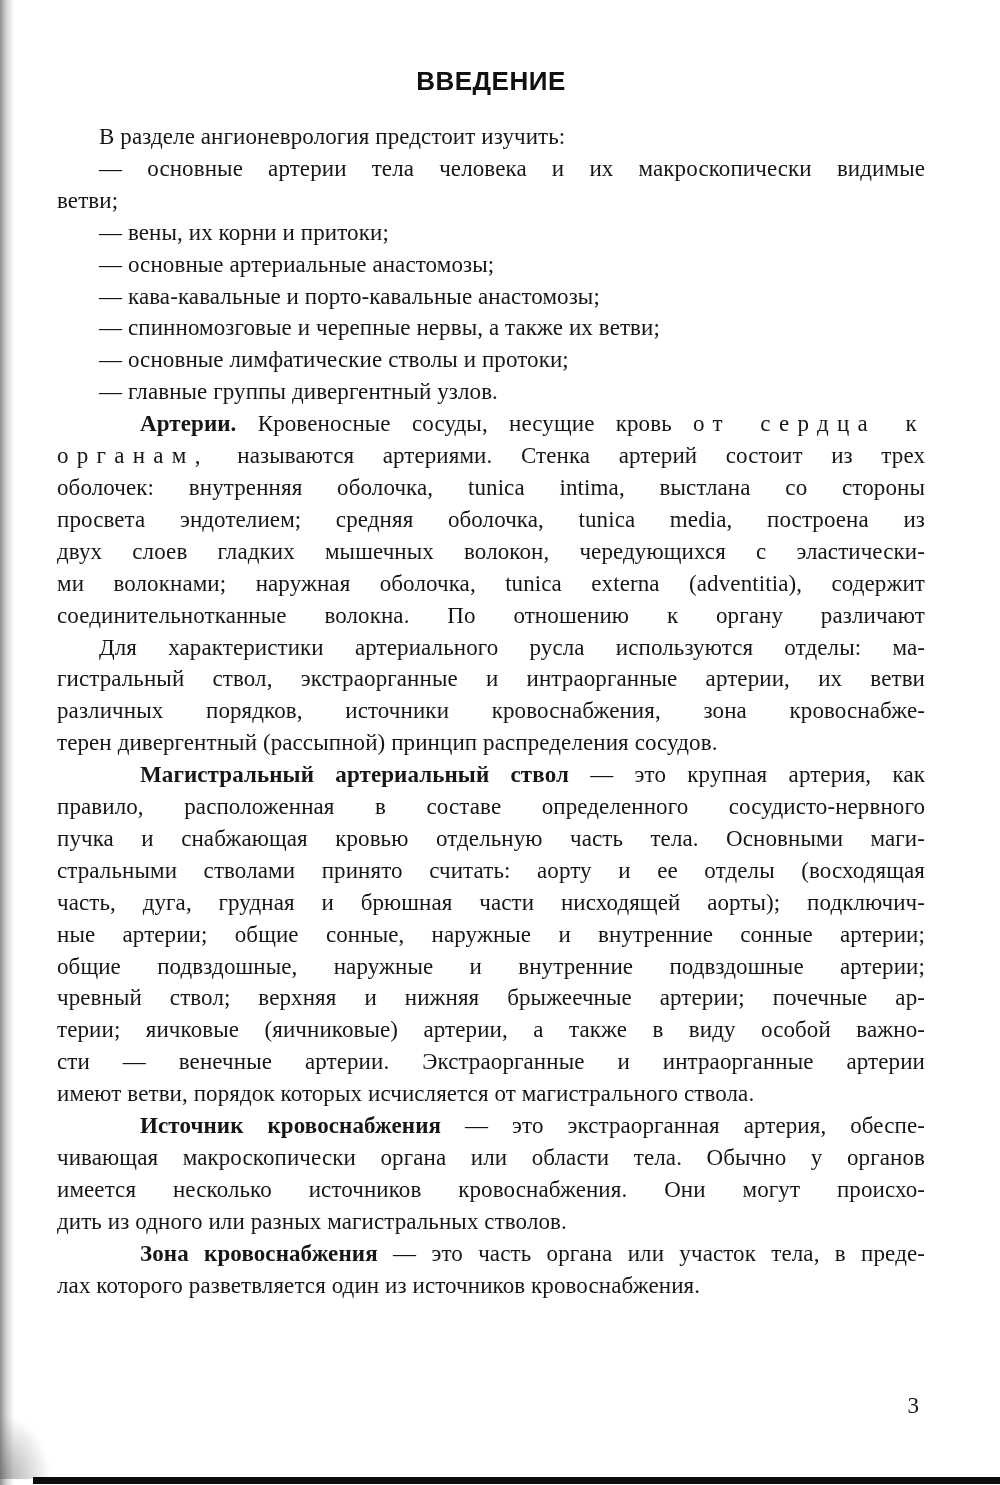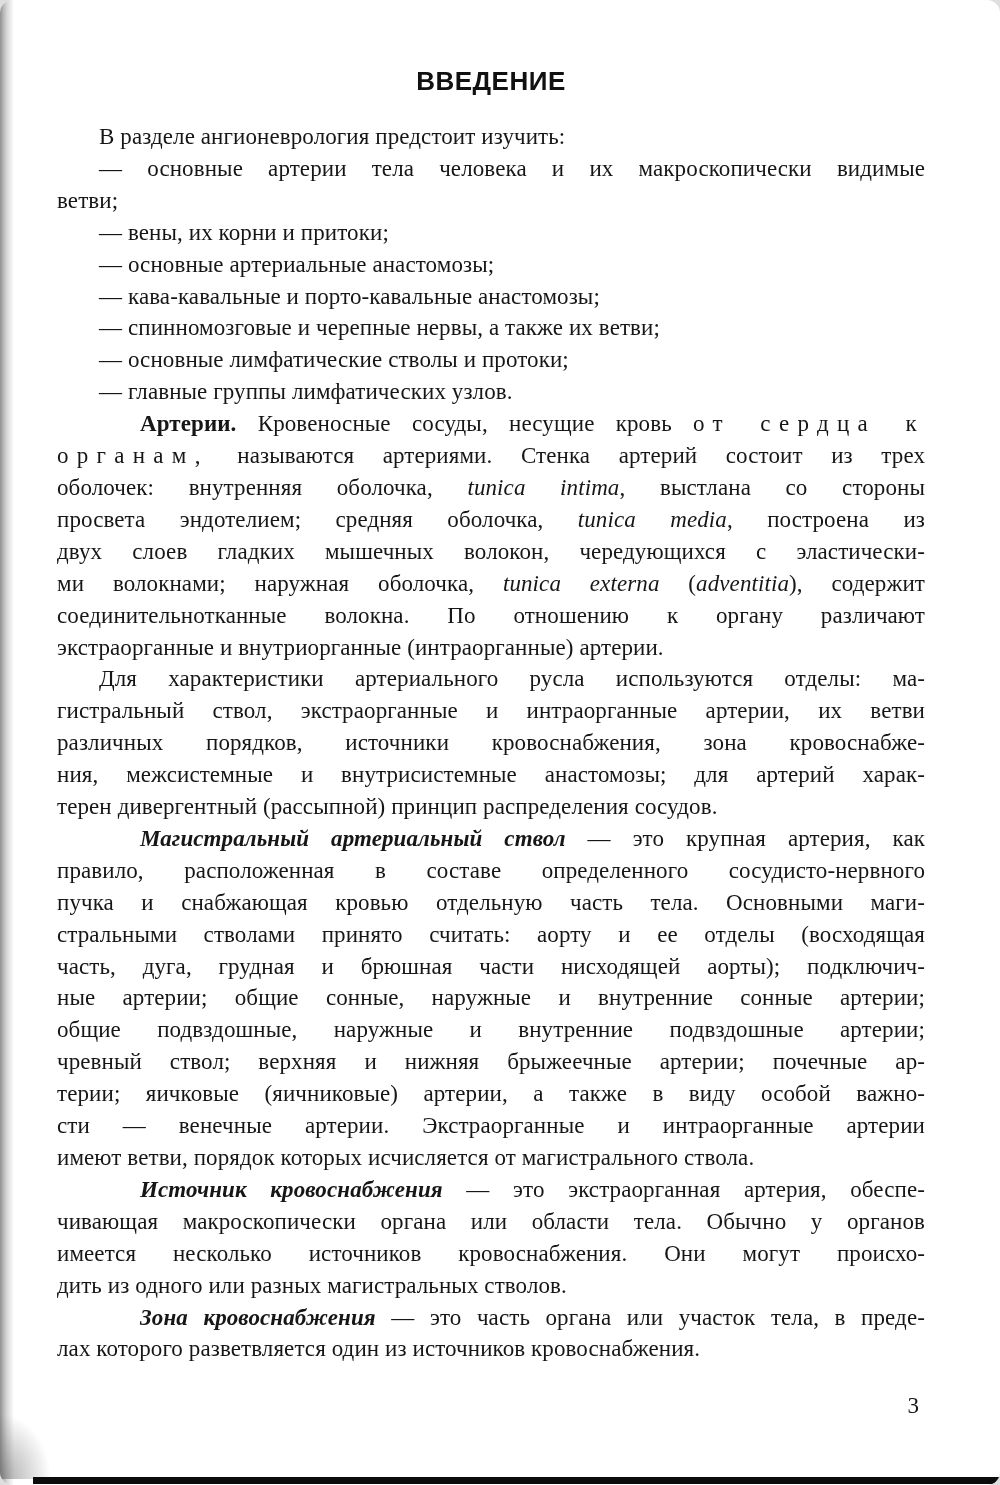--- a/index.html
+++ b/index.html
@@ -5,21 +5,20 @@
   * { box-sizing: border-box; }
   html, body { margin: 0; padding: 0; background: #dedede; }
   .page {
     position: relative;
     width: 1000px;
     height: 1485px;
     margin: 0 auto;
     background: #ffffff;
     overflow: hidden;
     color: #161616;
-    border-radius: 13px;
   }
   .title {
     position: absolute;
     top: 66px; left: 57px; width: 868px;
     margin: 0;
     text-align: center;
     font-family: "Liberation Sans", "DejaVu Sans", sans-serif;
     font-size: 26px;
     font-weight: 700;
     letter-spacing: 0.5px;
@@ -30,21 +29,21 @@
     top: 121px; left: 57px; width: 868px;
     font-family: "Liberation Serif", "DejaVu Serif", serif;
     font-size: 23px;
     line-height: 31.9px;
     letter-spacing: 0.1px;
   }
   .line { text-align: justify; text-align-last: left; }
   .jl   { text-align: justify; text-align-last: justify; }
   .indent { text-indent: 42px; }
   .b { font-weight: 700; margin-left: 41px; }
-  .i { font-style: italic; }
+  .i { }
   .s { letter-spacing: 0.36em; }
   .page-number {
     position: absolute;
     top: 1393px; left: 57px; width: 862px;
     text-align: right;
     font-family: "Liberation Serif", "DejaVu Serif", serif;
     font-size: 23px;
     color: #161616;
   }
   .edge-left {
@@ -72,33 +71,31 @@
 
   <div class="text-col">
       <div class="line indent"><span>В разделе ангионеврология предстоит изучить:</span></div>
       <div class="line indent jl"><span>— основные артерии тела человека и их макроскопически видимые</span></div>
       <div class="line"><span>ветви;</span></div>
       <div class="line indent"><span>— вены, их корни и притоки;</span></div>
       <div class="line indent"><span>— основные артериальные анастомозы;</span></div>
       <div class="line indent"><span>— кава-кавальные и порто-кавальные анастомозы;</span></div>
       <div class="line indent"><span>— спинномозговые и черепные нервы, а также их ветви;</span></div>
       <div class="line indent"><span>— основные лимфатические стволы и протоки;</span></div>
-      <div class="line indent"><span>— главные группы лимфатических узлов.</span></div>
+      <div class="line indent"><span>— главные группы дивергентный узлов.</span></div>
       <div class="line indent jl"><span class="b">Артерии.</span><span> Кровеносные сосуды, несущие кровь </span><span class="s">от сердца к</span></div>
       <div class="line jl"><span class="s">органам,</span><span> называются артериями. Стенка артерий состоит из трех</span></div>
       <div class="line jl"><span>оболочек: внутренняя оболочка, </span><span class="i">tunica intima</span><span>, выстлана со стороны</span></div>
       <div class="line jl"><span>просвета эндотелием; средняя оболочка, </span><span class="i">tunica media</span><span>, построена из</span></div>
       <div class="line jl"><span>двух слоев гладких мышечных волокон, чередующихся с эластически-</span></div>
       <div class="line jl"><span>ми волокнами; наружная оболочка, </span><span class="i">tunica externa</span><span> (</span><span class="i">adventitia</span><span>), содержит</span></div>
       <div class="line jl"><span>соединительнотканные волокна. По отношению к органу различают</span></div>
-      <div class="line"><span>экстраорганные и внутриорганные (интраорганные) артерии.</span></div>
       <div class="line indent jl"><span>Для характеристики артериального русла используются отделы: ма-</span></div>
       <div class="line jl"><span>гистральный ствол, экстраорганные и интраорганные артерии, их ветви</span></div>
       <div class="line jl"><span>различных порядков, источники кровоснабжения, зона кровоснабже-</span></div>
-      <div class="line jl"><span>ния, межсистемные и внутрисистемные анастомозы; для артерий харак-</span></div>
       <div class="line"><span>терен дивергентный (рассыпной) принцип распределения сосудов.</span></div>
       <div class="line indent jl"><span class="b i">Магистральный артериальный ствол</span><span> — это крупная артерия, как</span></div>
       <div class="line jl"><span>правило, расположенная в составе определенного сосудисто-нервного</span></div>
       <div class="line jl"><span>пучка и снабжающая кровью отдельную часть тела. Основными маги-</span></div>
       <div class="line jl"><span>стральными стволами принято считать: аорту и ее отделы (восходящая</span></div>
       <div class="line jl"><span>часть, дуга, грудная и брюшная части нисходящей аорты); подключич-</span></div>
       <div class="line jl"><span>ные артерии; общие сонные, наружные и внутренние сонные артерии;</span></div>
       <div class="line jl"><span>общие подвздошные, наружные и внутренние подвздошные артерии;</span></div>
       <div class="line jl"><span>чревный ствол; верхняя и нижняя брыжеечные артерии; почечные ар-</span></div>
       <div class="line jl"><span>терии; яичковые (яичниковые) артерии, а также в виду особой важно-</span></div>

